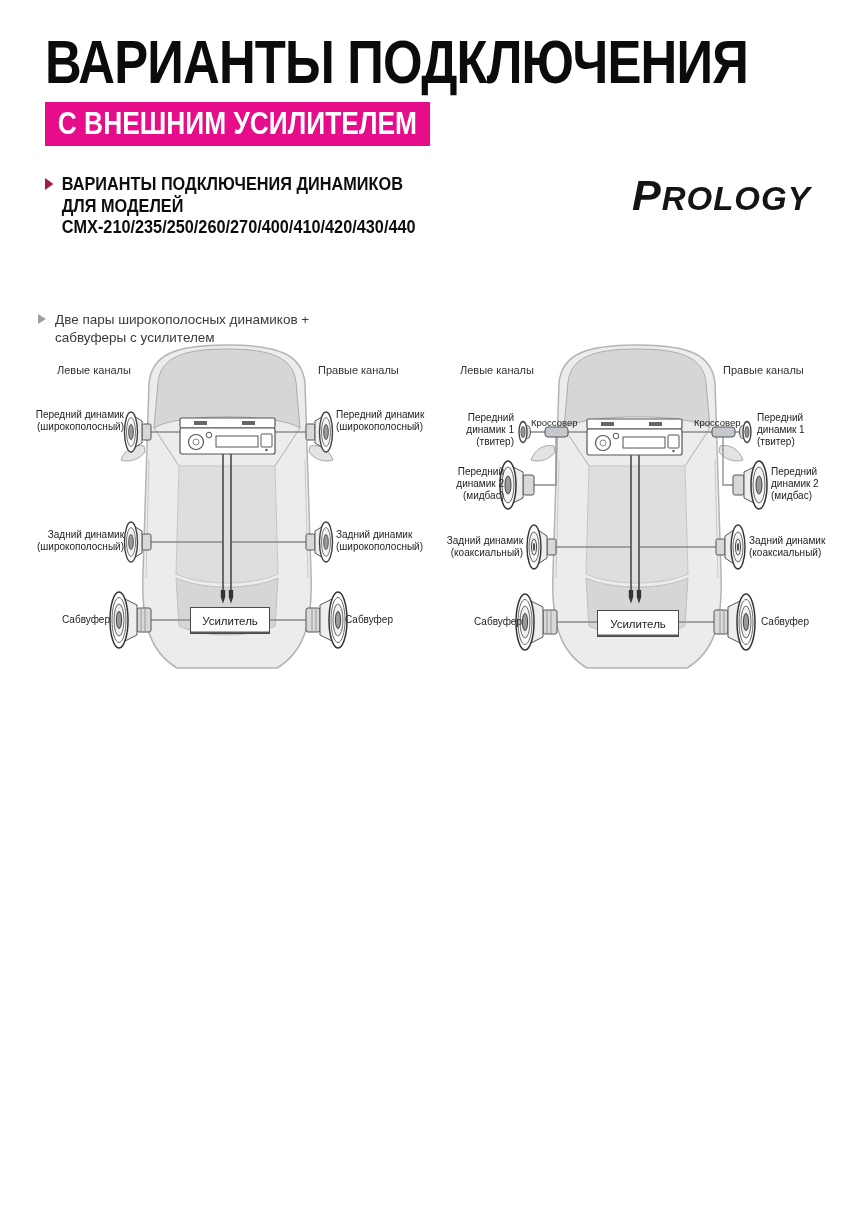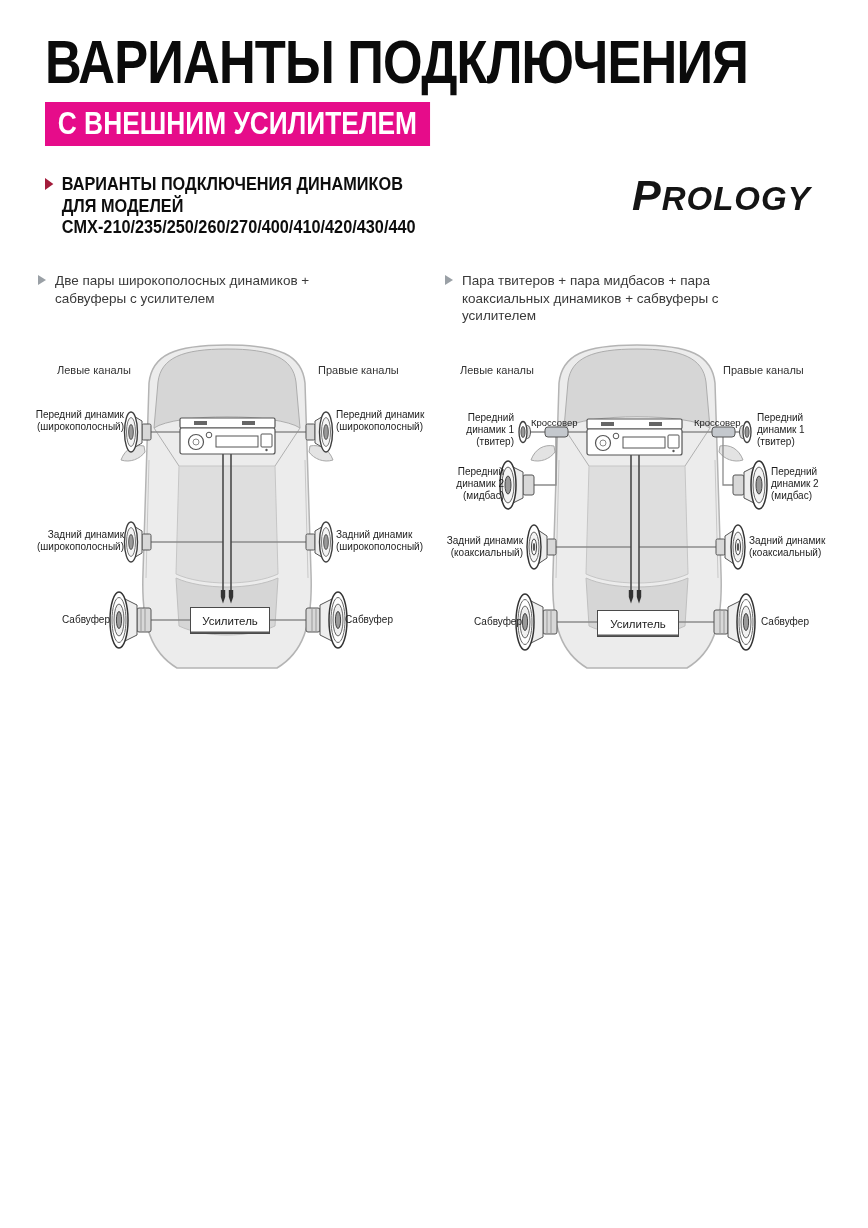--- a/index.html
+++ b/index.html
@@ -17,21 +17,21 @@
     transform:scaleX(.93);transform-origin:left top;}
   .tri{width:0;height:0;border-style:solid;display:inline-block;}
   .tri.red{border-width:6.5px 0 6.5px 9px;border-color:transparent transparent transparent var(--heading_bullet,#A31C3B);margin-top:4px;}
   .tri.gray{border-width:5.5px 0 5.5px 8px;border-color:transparent transparent transparent #9aa0a6;margin-top:3px;}
   .section-lines{font-size:17.5px;font-weight:700;line-height:21.5px;color:#0d0d0d;white-space:nowrap;}
   .brand-logo{position:absolute;left:632px;top:171px;font-style:italic;font-weight:700;
     font-size:33px;letter-spacing:1px;color:#141414;white-space:nowrap;}
   .brand-logo::first-letter{font-size:43px;}
 
   
-  .dheading{position:absolute;display:flex;gap:9px;font-size:13.5px;line-height:17.5px;color:#3a3a3a;}
+  .dheading{position:absolute;display:flex;gap:9px;font-size:13.5px;line-height:17.5px;color:#3a3a3a;margin-top:39px;}
   .small-lbl{position:absolute;font-size:11px;color:#333;white-space:nowrap;}
   .spk-lbl{position:absolute;font-size:10px;line-height:12px;color:#1c1c1c;}
   .t-right{text-align:right;}
   .amp-box{position:absolute;background:#fff;border:1.4px solid #4a4a4a;display:flex;
     align-items:center;justify-content:center;font-size:11.5px;color:#222;
     box-shadow:inset 0 -4px 0 -2.6px #5a5a5a;}
   .diag-svg{position:absolute;}
 
   
   .rear-panel{position:absolute;border-radius:5px;
@@ -199,24 +199,20 @@
   <div class="spk-lbl t-right" style="left:27px;top:409px;width:97px">Передний динамик (широкополосный)</div>
   <div class="spk-lbl" style="left:336px;top:409px;width:100px">Передний динамик (широкополосный)</div>
   <div class="spk-lbl t-right" style="left:27px;top:529px;width:97px">Задний динамик (широкополосный)</div>
   <div class="spk-lbl" style="left:336px;top:529px;width:100px">Задний динамик (широкополосный)</div>
   <div class="spk-lbl t-right" style="left:48px;top:614px;width:62px">Сабвуфер</div>
   <div class="spk-lbl" style="left:345px;top:614px;width:62px">Сабвуфер</div>
   <div class="amp-box" style="left:190px;top:607px;width:78px;height:25px">
     <span>Усилитель</span>
   </div>
 
-  <div class="dheading" style="left:445px;top:272px;width:300px">
-    <span class="tri gray"></span>
-    <span>Пара твитеров + пара мидбасов + пара коаксиальных динамиков + сабвуферы с усилителем</span>
-  </div>
 
   <svg class="diag-svg" style="left:440px;top:338px" width="424" height="345" viewBox="0 0 424 345">
     <use href="#car"></use>
     <g stroke="#8c8c8c" stroke-width="1.3" fill="none">
       <path d="M91,94 H105 M128,94 H147"></path>
       <path d="M242,94 H272 M295,94 H299"></path>
       <path d="M116,99 V147 H94 M283,99 V147 H293"></path>
       <path d="M116,209 H191 M199,209 H276"></path>
       <path d="M117,284 H157 M237,284 H275"></path>
     </g>

